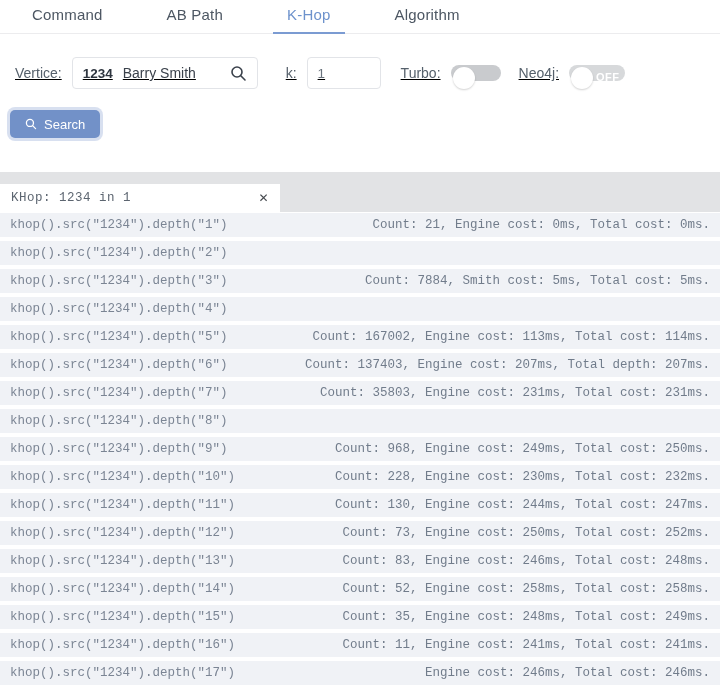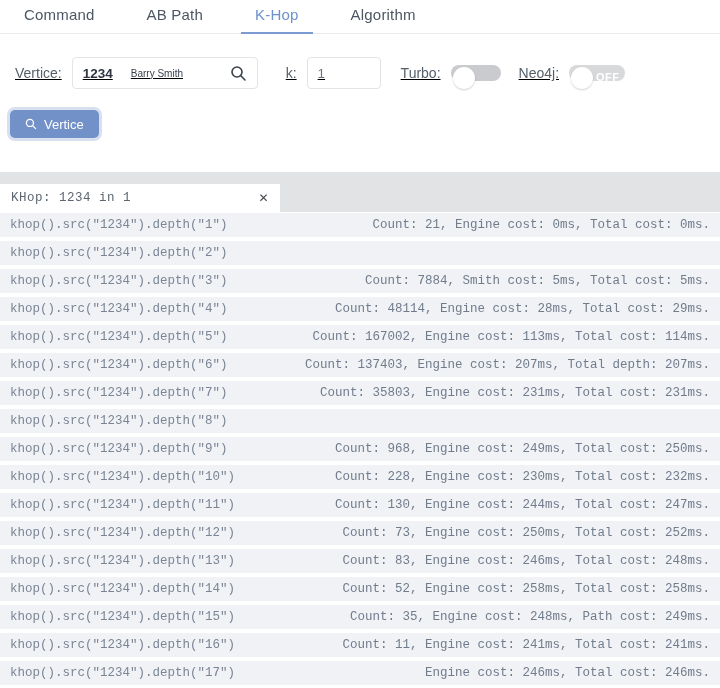--- a/index.html
+++ b/index.html
@@ -1,22 +1,22 @@
 <!DOCTYPE html>
 <html><head>
 <meta charset="utf-8">
 <style>
   * { margin: 0; padding: 0; box-sizing: border-box; }
   html, body { width: 720px; height: 688px; overflow: hidden; background: #ffffff; }
   body { font-family: "Liberation Sans", sans-serif; }
 
   
   .tabbar {
-    display: flex; align-items: flex-end; gap: 24px;
-    height: 34px; padding-left: 10px;
+    display: flex; align-items: flex-end; gap: 36px;
+    height: 34px; padding-left: 18px;
     border-bottom: 1px solid #ececee; background: #ffffff;
   }
   .tab {
     padding: 8px 14px 9px 14px; font-size: 15px; color: #4d5763;
     cursor: pointer; border-bottom: 2px solid transparent; margin-bottom: -1px;
     letter-spacing: 0.2px;
   }
   .tab.active { color: #6d92cc; border-bottom-color: #7b9bd2; }
 
   
@@ -24,22 +24,22 @@
     display: flex; align-items: center;
     margin: 23px 0 0 15px; height: 32px; text-decoration: underline;
   }
   .field-label { font-size: 14px; color: #55606b; margin-right: 10px; }
   .input-box {
     display: flex; align-items: center;
     height: 32px; border: 1px solid #e2e4e8; border-radius: 4px;
     background: #fff; padding: 0 10px;
   }
   .vertice-box { width: 186px; }
-  .vertice-id { font-size: 13.5px; font-weight: 700; color: #2f3640; margin-right: 18px; }
-  .vertice-name { font-size: 10px; color: #3a414b; }
+  .vertice-id { font-size: 13.5px; font-weight: 700; color: #2f3640; margin-right: 10px; }
+  .vertice-name { font-size: 14px; color: #3a414b; }
   .vertice-box .search-glyph { margin-left: auto; }
   .k-box { width: 74px; margin-right: 20px; }
   .k-value { font-size: 13.5px; color: #6a737d; }
   .spacer-sm { width: 28px; }
 
   
   .toggle {
     position: relative; width: 50px; height: 16px; border-radius: 13px;
     background: #c9cbce; margin-right: 18px; cursor: pointer; flex: none;
   }
@@ -140,21 +140,21 @@
 </div>
 
 
 <button class="search-btn">
   <span class="search-glyph">
     <svg width="12" height="12" viewBox="0 0 17 17" fill="none">
       <circle cx="7" cy="7" r="5" stroke="#ffffff" stroke-width="1.8"></circle>
       <line x1="10.8" y1="10.8" x2="15" y2="15" stroke="#ffffff" stroke-width="1.8" stroke-linecap="round"></line>
     </svg>
   </span>
-  <span>Vertice</span>
+  <span>Search</span>
 </button>
 
 
 <div class="results-bar">
   <div class="query-tab">
     <span>KHop: 1234 in 1</span>
     <span class="close-x">✕</span>
   </div>
 </div>
 
@@ -169,21 +169,20 @@
     <span class="row-query">khop().src("1234").depth("2")</span>
   </div>
 
   <div class="result-row">
     <span class="row-query">khop().src("1234").depth("3")</span>
     <span class="row-stats">Count: 7884, Smith cost: 5ms, Total cost: 5ms.</span>
   </div>
 
   <div class="result-row">
     <span class="row-query">khop().src("1234").depth("4")</span>
-    <span class="row-stats">Count: 48114, Engine cost: 28ms, Total cost: 29ms.</span>
   </div>
 
   <div class="result-row">
     <span class="row-query">khop().src("1234").depth("5")</span>
     <span class="row-stats">Count: 167002, Engine cost: 113ms, Total cost: 114ms.</span>
   </div>
 
   <div class="result-row">
     <span class="row-query">khop().src("1234").depth("6")</span>
     <span class="row-stats">Count: 137403, Engine cost: 207ms, Total depth: 207ms.</span>
@@ -223,21 +222,21 @@
     <span class="row-stats">Count: 83, Engine cost: 246ms, Total cost: 248ms.</span>
   </div>
 
   <div class="result-row">
     <span class="row-query">khop().src("1234").depth("14")</span>
     <span class="row-stats">Count: 52, Engine cost: 258ms, Total cost: 258ms.</span>
   </div>
 
   <div class="result-row">
     <span class="row-query">khop().src("1234").depth("15")</span>
-    <span class="row-stats">Count: 35, Engine cost: 248ms, Path cost: 249ms.</span>
+    <span class="row-stats">Count: 35, Engine cost: 248ms, Total cost: 249ms.</span>
   </div>
 
   <div class="result-row">
     <span class="row-query">khop().src("1234").depth("16")</span>
     <span class="row-stats">Count: 11, Engine cost: 241ms, Total cost: 241ms.</span>
   </div>
 
   <div class="result-row">
     <span class="row-query">khop().src("1234").depth("17")</span>
     <span class="row-stats">Engine cost: 246ms, Total cost: 246ms.</span>

